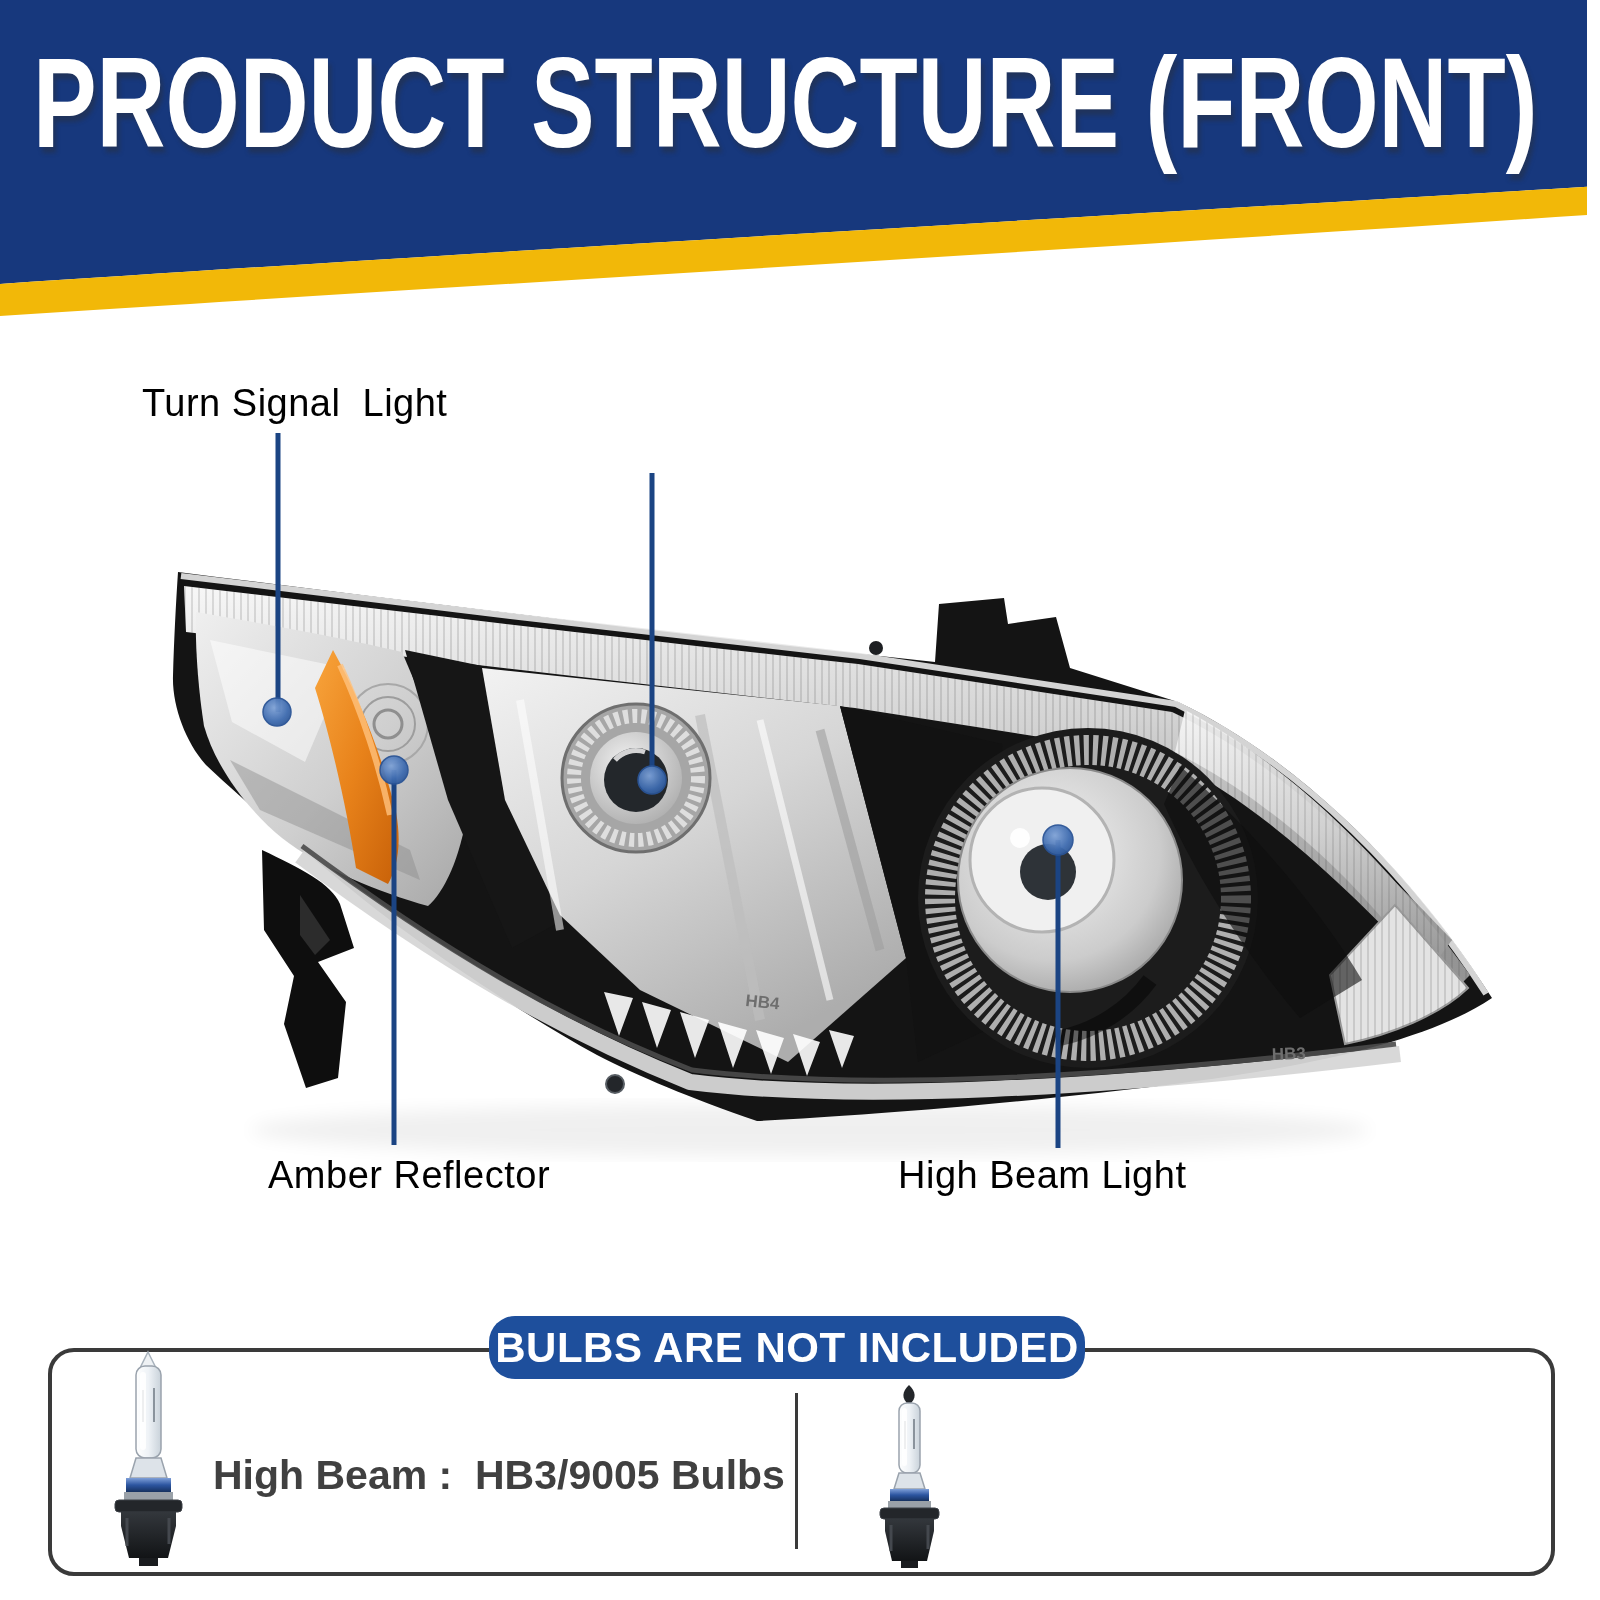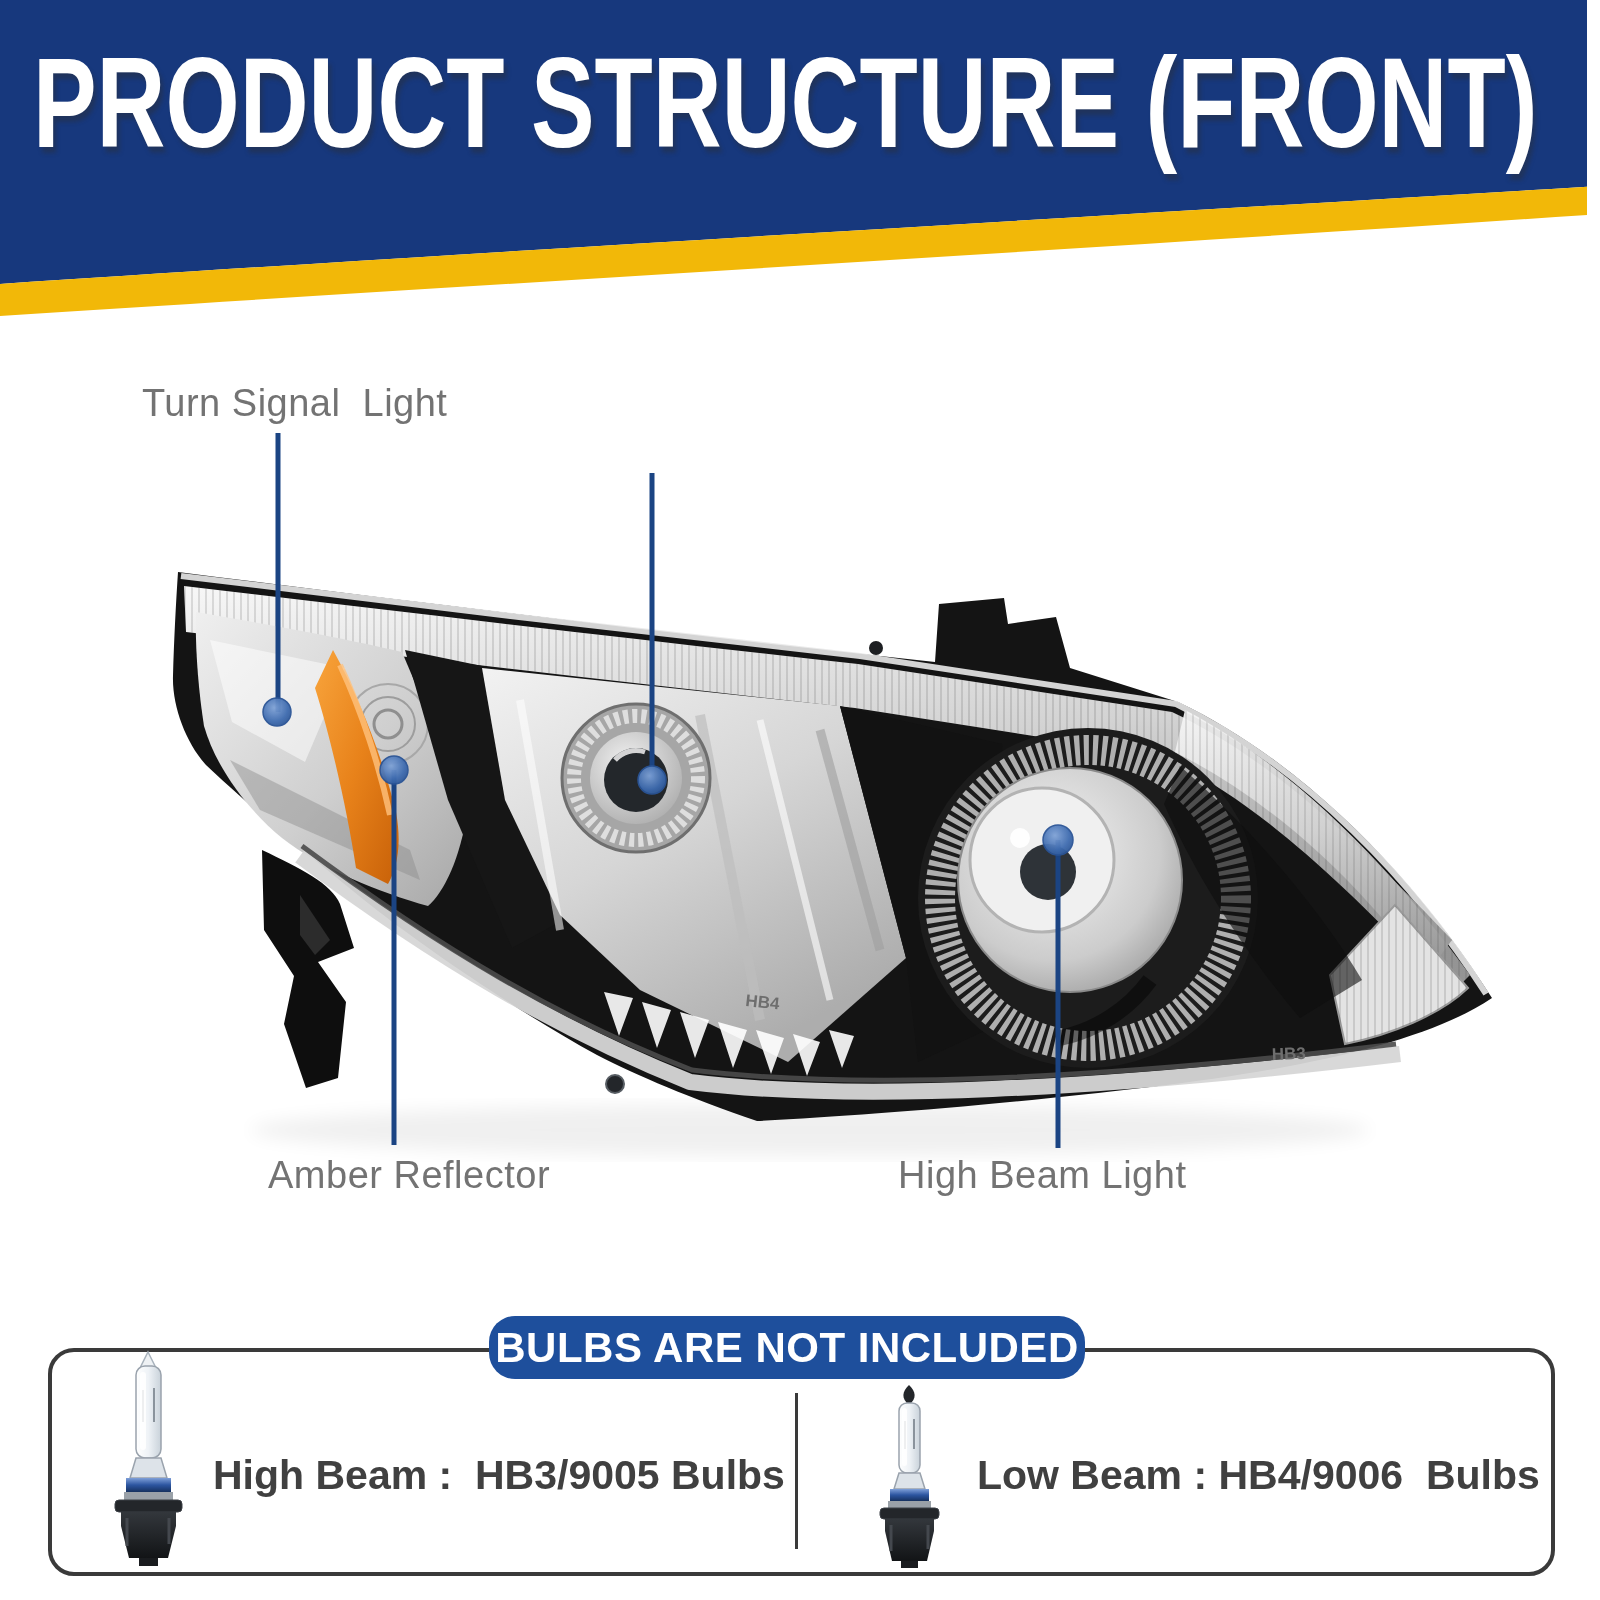--- a/index.html
+++ b/index.html
@@ -4,21 +4,21 @@
 <style>
   html,body{margin:0;padding:0;background:#ffffff;}
   .page{position:relative;width:1587px;height:1600px;overflow:hidden;
         font-family:"Liberation Sans",sans-serif;background:#ffffff;}
   .banner-svg{position:absolute;left:0;top:0;}
   .banner-title{position:absolute;left:33px;top:36px;color:#ffffff;
     font-size:128px;font-weight:bold;line-height:1.05;white-space:pre;
     transform:scaleX(0.745);transform-origin:0 50%;letter-spacing:0px;
     text-shadow:4px 6px 5px rgba(45,45,45,0.40);}
   .product-svg{position:absolute;left:0;top:0;}
-  .callout-label{position:absolute;font-size:38px;line-height:1;color:#737373;
+  .callout-label{position:absolute;font-size:38px;line-height:1;color:#000000;
     white-space:pre;letter-spacing:0.5px;}
   .bulbs-box{position:absolute;left:48px;top:1348px;width:1499px;height:220px;
     border:4px solid #3a3a3a;border-radius:26px;background:#ffffff;}
   .bulbs-badge{position:absolute;left:489px;top:1316px;width:596px;height:63px;
     background:#1e4f9c;border-radius:26px;display:flex;align-items:center;
     justify-content:center;color:#ffffff;font-weight:bold;font-size:42px;
     letter-spacing:0.5px;white-space:pre;z-index:3;}
   .bulb-caption{position:absolute;top:1452px;font-size:41px;font-weight:bold;
     color:#404040;white-space:pre;z-index:2;}
   .caption-high{left:213px;}
@@ -227,15 +227,14 @@
     <path d="M56,90 L51,106 H82 L77,90 Z" fill="#dde3e9" stroke="#9aa3ad" stroke-width="1.5"></path>
     <rect x="47" y="106" width="39" height="12" fill="url(#blueBand)"></rect>
     <rect x="45" y="118" width="43" height="7" fill="#9aa1a8"></rect>
     <rect x="37" y="125" width="59" height="11" rx="4" fill="#23262a" stroke="#3c4046"></rect>
     <path d="M42,136 h49 v12 l-7,30 h-35 l-7,-30 z" fill="url(#baseG)"></path>
     <rect x="58" y="178" width="17" height="7" fill="#1a1c1f"></rect>
     <path d="M48,142 v26 M85,142 v24" stroke="#44484e" stroke-width="3" fill="none"></path>
   </svg>
 
   <div class="bulb-caption caption-high">High Beam :  HB3/9005 Bulbs</div>
-  <div class="bulb-caption caption-low">Low Beam : HB4/9006  Bulbs</div>
 
 </div>
 
 </body></html>

